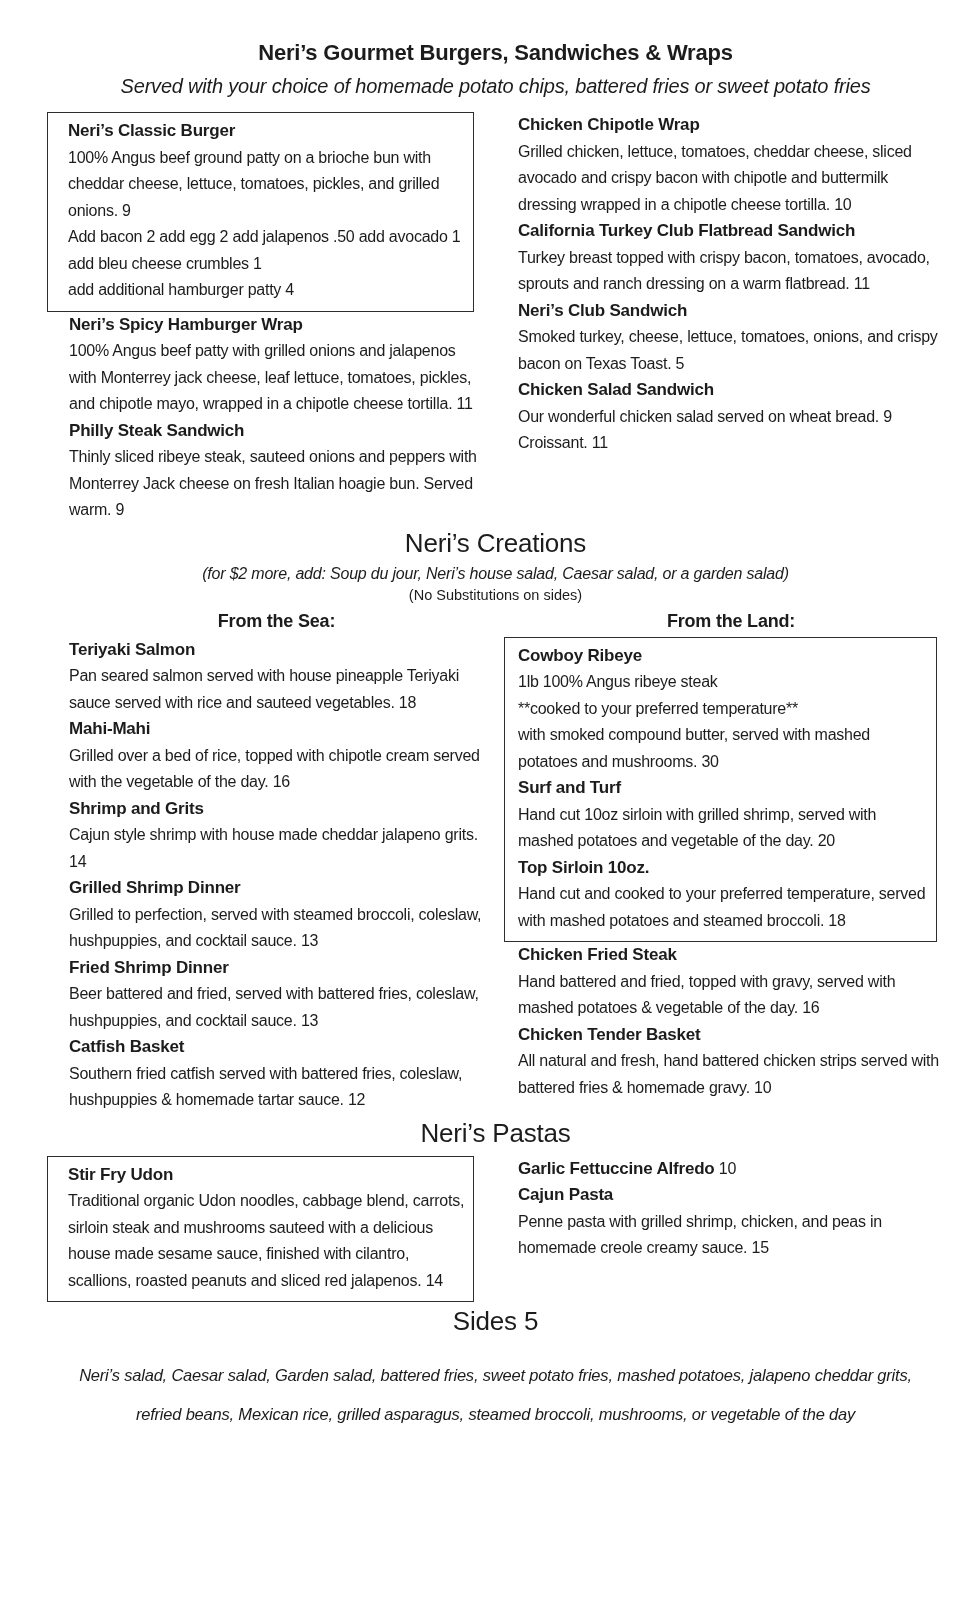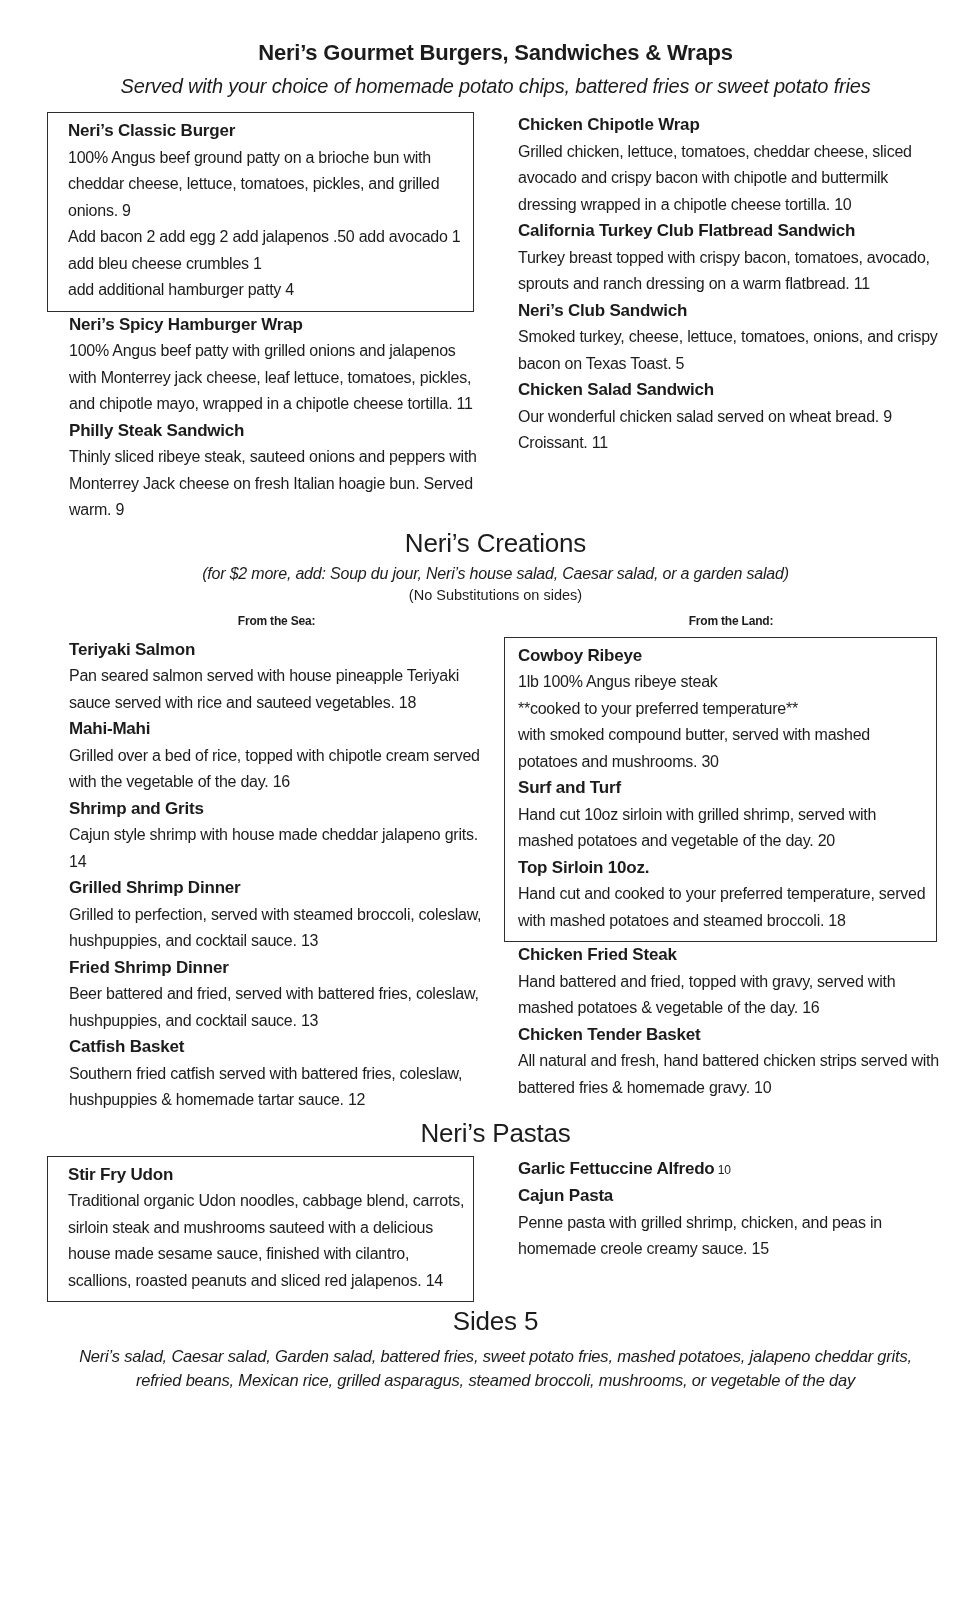--- a/index.html
+++ b/index.html
@@ -23,45 +23,45 @@
     display: grid; grid-template-columns: 437px 1fr; column-gap: 34px;
     margin-top: 14px; align-items: start;
   }
   .grid-tight { margin-top: 4px; }
   .grid-pastas { margin-top: 7px; }
 
   .col-pad { padding-left: 22px; }
 
   .item { font-size: 16px; line-height: 26.5px; letter-spacing: -0.25px; }
   .item-name { font-size: 17px; font-weight: 700; letter-spacing: -0.2px; }
-  .item-name .item-price { font-weight: 400; font-size: 12px; }
+  .item-name .item-price { font-weight: 400; font-size: 16px; }
   .item-desc { font-weight: 400; }
 
   .box { border: 1.5px solid #2e2e2e; }
   .left-box  { margin-left: -22px; margin-right: 10px; padding: 5px 8px 7px 20px; }
   .land-box  { margin-left: -14px; margin-right: 7px; padding: 5px 8px 7px 13px; }
 
   .col-header {
-    font-size: 12px; font-weight: 700; text-align: center;
+    font-size: 18px; font-weight: 700; text-align: center;
     line-height: 28px; margin-bottom: 2px; letter-spacing: -0.2px;
   }
 
   .section-title {
     font-size: 26px; font-weight: 400; text-align: center;
     margin-top: 4px; letter-spacing: -0.2px;
   }
   .note-italic {
     font-size: 16px; font-style: italic; text-align: center;
     margin-top: 6px; letter-spacing: -0.2px;
   }
   .note-small { font-size: 14.5px; text-align: center; margin-top: 4px; }
 
   .sides-list {
     font-size: 16.5px; font-style: italic; text-align: center;
-    line-height: 24px; margin-top: 7px; letter-spacing: -0.2px;
+    line-height: 39px; margin-top: 19px; letter-spacing: -0.2px;
     padding: 0 10px;
   }
 </style>
 </head>
 <body>
 
 <div class="page">
 
   <div class="menu-title">Neri’s Gourmet Burgers, Sandwiches &amp; Wraps</div>
   <div class="menu-subtitle">Served with your choice of homemade potato chips, battered fries or sweet potato fries</div>

